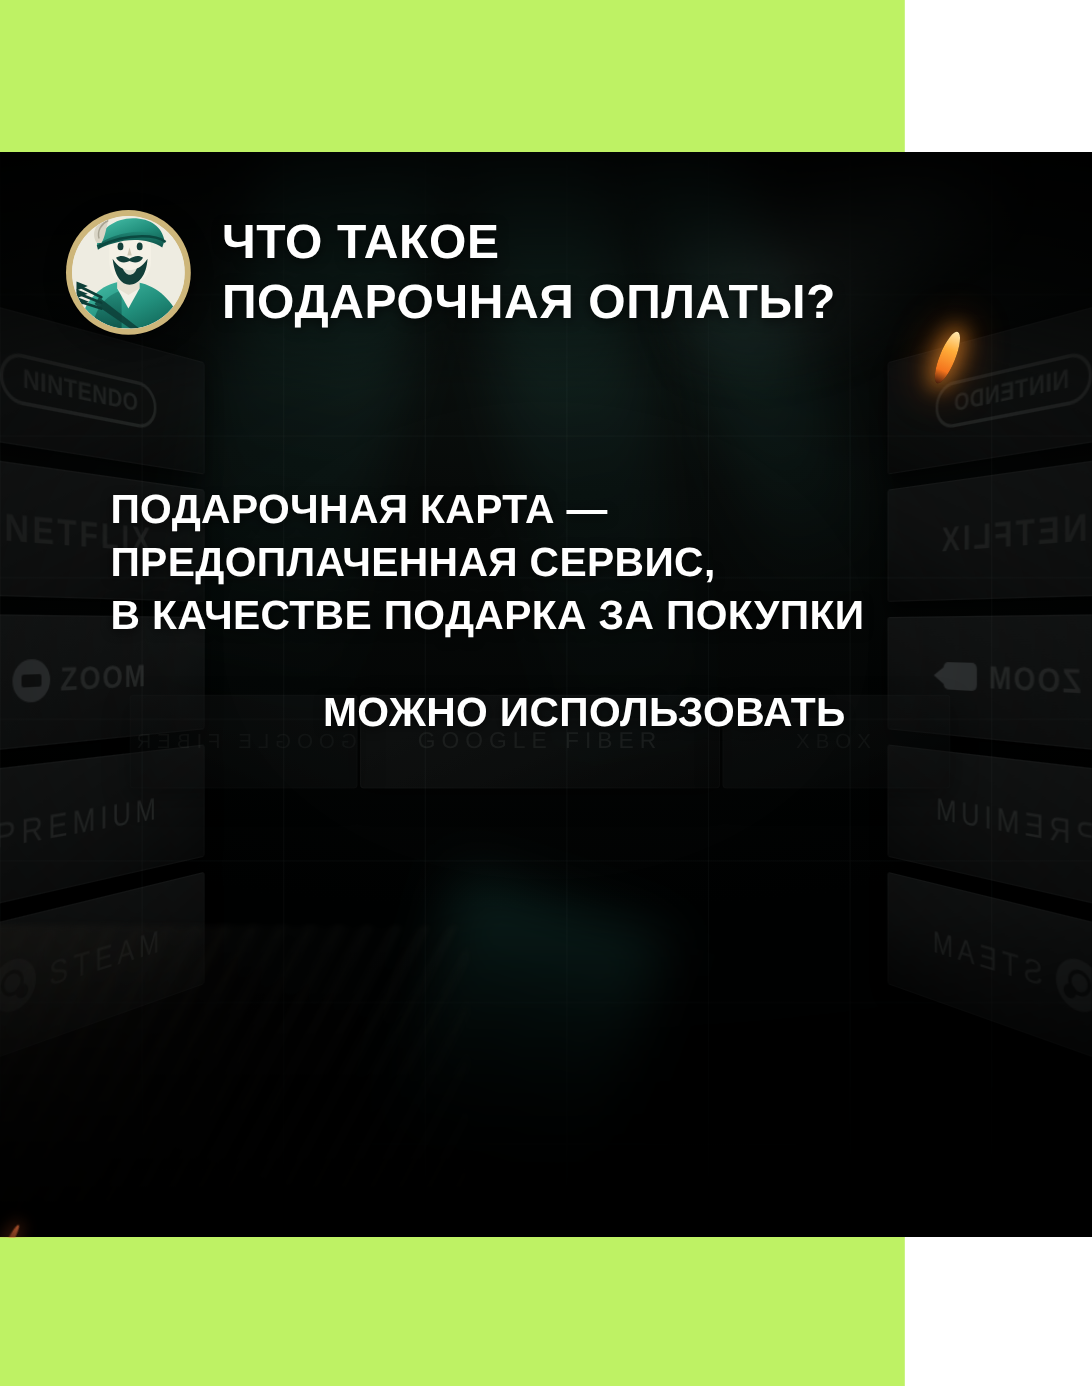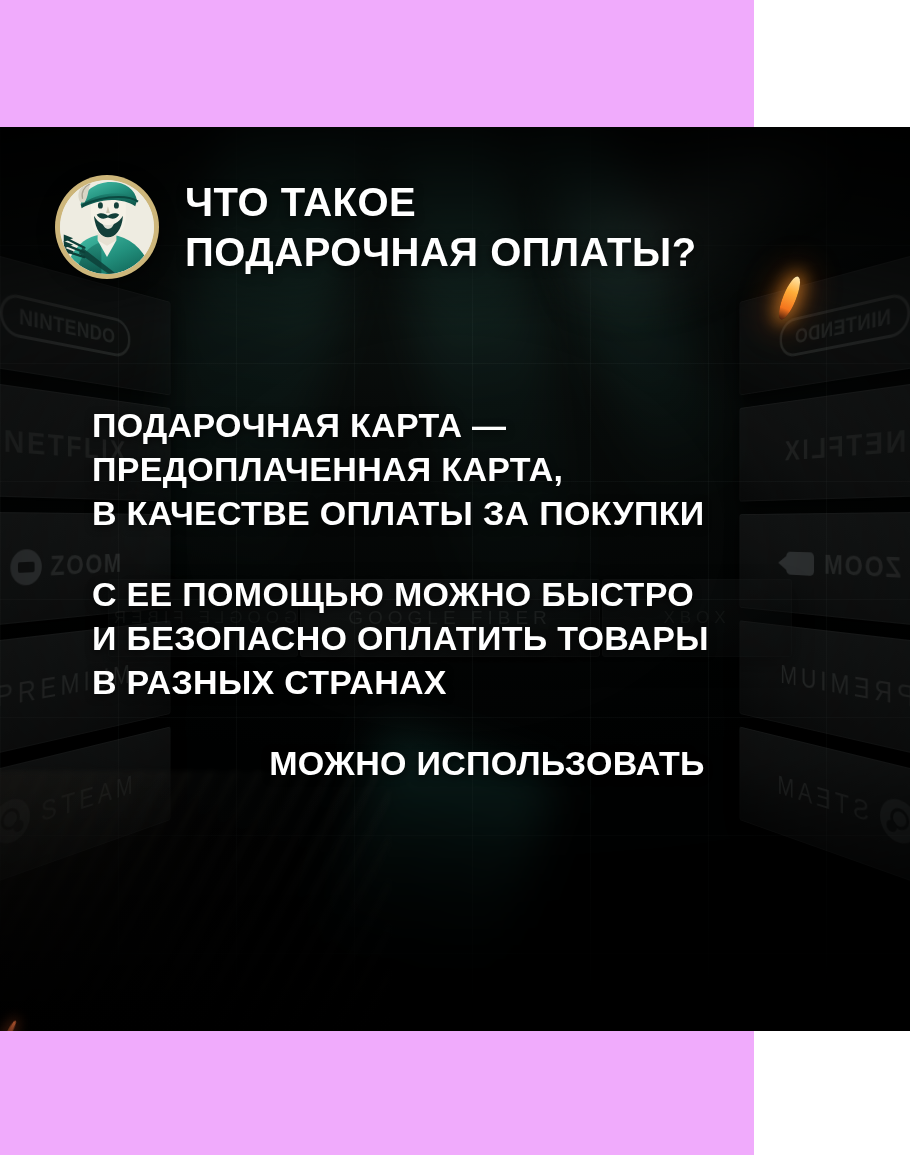--- a/index.html
+++ b/index.html
@@ -12,21 +12,21 @@
     height: 1155px;
     font-family: "Liberation Sans", sans-serif;
     overflow: hidden;
   }
 
   
   .canvas {
     position: relative;
     width: 754px;
     height: 1155px;
-    background: #f0abfc;
+    background: #bef264;
   }
 
   
   .poster {
     position: absolute;
     left: 0;
     top: 127px;
     width: 910px;
     height: 904px;
     background: #000000;
@@ -462,29 +462,24 @@
           <div class="title-line">ПОДАРОЧНАЯ ОПЛАТЫ?</div>
           <div class="streak streak-orange" style="left:598px; top:98px;"></div>
         </div>
 
       </div>
 
       <div class="body-copy">
 
         <div class="para">
           <div class="para-line">ПОДАРОЧНАЯ КАРТА —</div>
-          <div class="para-line">ПРЕДОПЛАЧЕННАЯ КАРТА,</div>
-          <div class="para-line">В КАЧЕСТВЕ ОПЛАТЫ ЗА ПОКУПКИ</div>
+          <div class="para-line">ПРЕДОПЛАЧЕННАЯ СЕРВИС,</div>
+          <div class="para-line">В КАЧЕСТВЕ ПОДАРКА ЗА ПОКУПКИ</div>
         </div>
 
-        <div class="para">
-          <div class="para-line">С ЕЕ ПОМОЩЬЮ МОЖНО БЫСТРО</div>
-          <div class="para-line">И БЕЗОПАСНО ОПЛАТИТЬ ТОВАРЫ</div>
-          <div class="para-line">В РАЗНЫХ СТРАНАХ</div>
-        </div>
 
         <div class="para">
           <div class="para-line">МОЖНО ИСПОЛЬЗОВАТЬ</div>
         </div>
 
       </div>
 
     </div>
   </div>
 </div>

